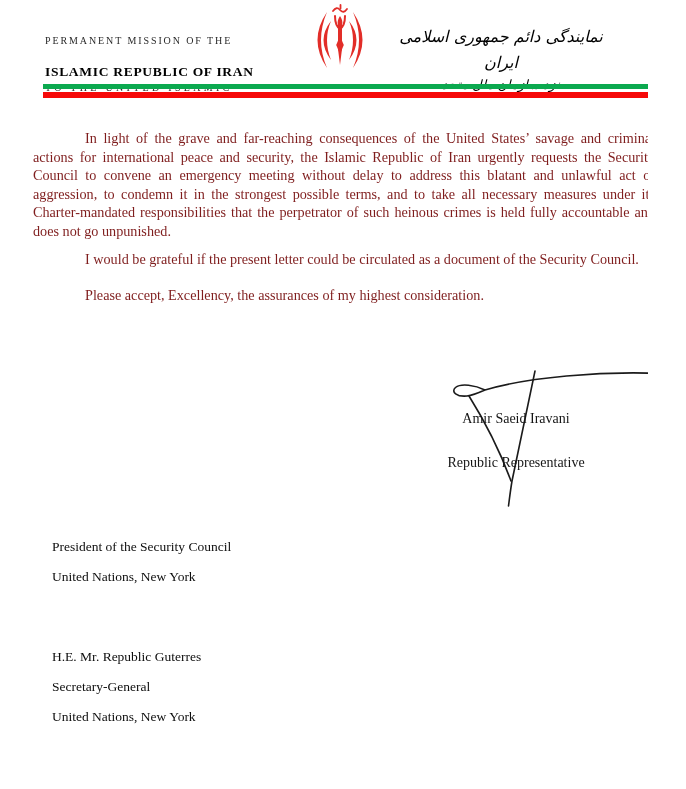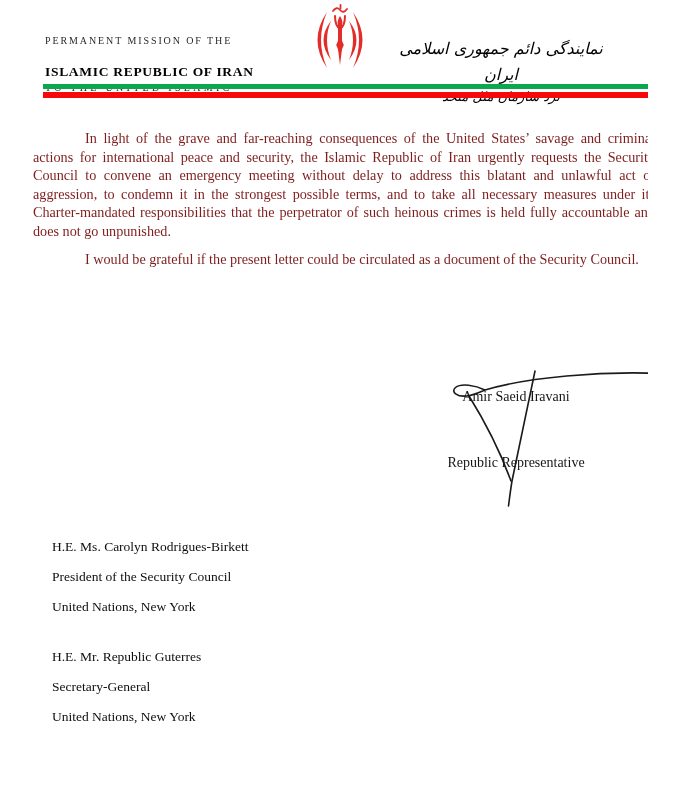--- a/index.html
+++ b/index.html
@@ -11,21 +11,21 @@
   
   .lh-left { position:absolute; left:45px; top:35px; white-space:nowrap; }
   .lh-l1 { font-size:10px; letter-spacing:1.9px; color:#2a2a2a; }
   .lh-l2 { font-size:13.5px; font-weight:bold; letter-spacing:0.7px; color:#000; margin-top:18px; }
   .lh-l3 { font-size:10px; letter-spacing:3.3px; color:#2a2a2a; margin-top:2px; }
 
   .emblem { position:absolute; left:308px; top:4px; width:64px; height:72px; }
 
   .lh-right {
     position:absolute; right:32px; top:24px; width:230px; text-align:center;
-    direction:rtl; font-family:"DejaVu Sans", sans-serif; color:#000;margin-top:12px;
+    direction:rtl; font-family:"DejaVu Sans", sans-serif; color:#000;
   }
   .fa1 { font-size:16px; font-style:italic; line-height:26px; }
   .fa2 { font-size:13px; font-style:italic; line-height:18px; }
 
   .stripe-green { position:absolute; left:43px; top:84px; width:614px; height:5px; background:#0ba94f; }
   .stripe-red   { position:absolute; left:43px; top:92px; width:614px; height:6px; background:#f60909; }
 
   
   .body-par {
     position:absolute; left:33px; width:622px;
@@ -35,21 +35,21 @@
   .p1 { top:129px; }
   .p2 { top:250px; }
   .p3 { top:286px; }
 
   
   .sig-svg { position:absolute; left:440px; top:365px; width:246px; height:145px; }
   .sig-line {
     position:absolute; left:416px; width:200px; text-align:center;
     font-size:14px; line-height:15px; color:#151515;
   }
-  .sig-name   { top:389px; }
+  .sig-name   { top:411px; }
   .sig-title1 { top:428px; }
   .sig-title2 { top:455px; }
 
   
   .recipient { position:absolute; left:52px; font-size:13.5px; color:#0d0d0d; }
   .recipient div { line-height:16px; margin-bottom:14px; white-space:nowrap; }
   .rec1 { top:539px; }
   .rec2 { top:649px; }
 </style>
 </head>
@@ -88,38 +88,38 @@
   <div class="lh-right">
     <div class="fa1">نمایندگی دائم جمهوری اسلامی ایران</div>
     <div class="fa2">نزد سازمان ملل متحد</div>
   </div>
 
   <div class="stripe-green"></div>
   <div class="stripe-red"></div>
 
   <p class="body-par p1">In light of the grave and far-reaching consequences of the United States’ savage and criminal actions for international peace and security, the Islamic Republic of Iran urgently requests the Security Council to convene an emergency meeting without delay to address this blatant and unlawful act of aggression, to condemn it in the strongest possible terms, and to take all necessary measures under its Charter-mandated responsibilities that the perpetrator of such heinous crimes is held fully accountable and does not go unpunished.</p>
   <p class="body-par p2">I would be grateful if the present letter could be circulated as a document of the Security Council.</p>
+  <p class="body-par p3">Please accept, Excellency, the assurances of my highest consideration.</p>
 
   <svg class="sig-svg" viewBox="0 0 246 145" xmlns="http://www.w3.org/2000/svg">
     <g fill="none" stroke="#1b1b1b" stroke-width="1.6" stroke-linecap="round">
 
       <path d="M232,9 C160,5 85,13 45,25 C35,20 21,18 15.5,22.5 C10.5,27 17,32 27,31 C33,30.2 39,27.6 45,25"></path>
       <path d="M29,31 C44,55 60,86 71,116"></path>
 
       <path d="M232,9 L245,10" stroke-dasharray="4,3" stroke-width="1.2"></path>
 
       <path d="M95,6 C88,40 79,82 72,116 C70.5,125 69.5,133 68.5,141"></path>
     </g>
   </svg>
 
   <div class="sig-line sig-name">Amir Saeid Iravani</div>
   <div class="sig-line sig-title2">Republic Representative</div>
 
   <div class="recipient rec1">
-    <div>H.E. Ms. Carolyn Rodrigues-Birkett</div>
     <div>President of the Security Council</div>
     <div>United Nations, New York</div>
   </div>
 
   <div class="recipient rec2">
     <div>H.E. Mr. Republic Guterres</div>
     <div>Secretary-General</div>
     <div>United Nations, New York</div>
   </div>
 

